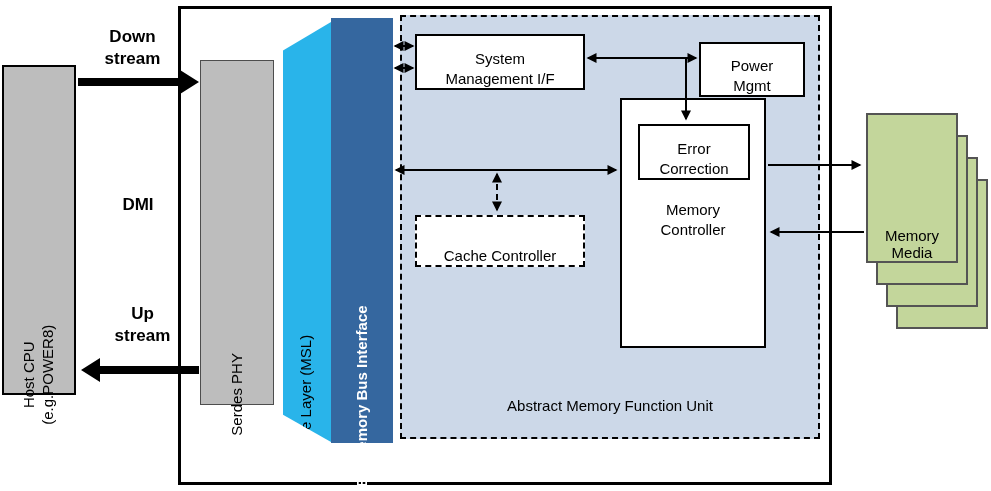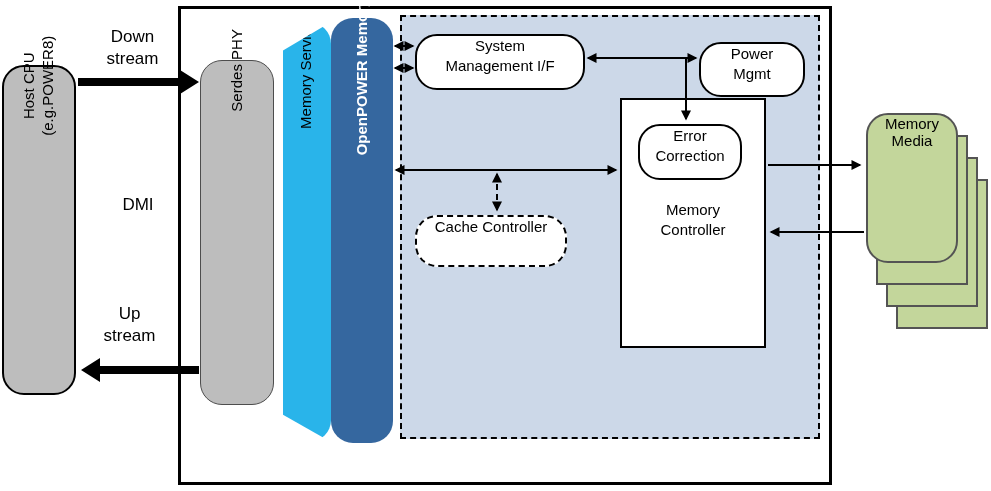--- a/index.html
+++ b/index.html
@@ -1,84 +1,85 @@
 <!DOCTYPE html>
 <html><head>
 <meta charset="utf-8">
 <style>
   html,body{margin:0;padding:0;background:#fff;}
   .canvas{position:relative;width:991px;height:491px;background:#fff;
           font-family:"Liberation Sans",sans-serif;color:#000;overflow:hidden;}
   .abs{position:absolute;box-sizing:border-box;}
-  .center{display:flex;align-items:flex-start;justify-content:center;text-align:center;border-radius:22px;}
+  .center{display:flex;align-items:flex-end;justify-content:center;text-align:center;}
   .pre{white-space:pre-line;}
   .vtext{transform:rotate(-90deg);white-space:nowrap;font-size:15px;line-height:1.25;}
   .vtext.pre{white-space:pre-line;text-align:center;}
   .solidbox{background:#fff;border:2px solid #000;font-size:15px;line-height:1.3;}
   .dashbox{background:#fff;border:2px dashed #000;font-size:15px;line-height:1.3;}
   .graybox{background:#bdbdbd;border:2px solid #000;}
-  .biglabel{font-weight:normal;font-size:17px;line-height:1.3;text-align:center;}
+  .biglabel{font-weight:bold;font-size:17px;line-height:1.3;text-align:center;}
   .caption{font-size:15px;text-align:center;}
   .media-card{position:absolute;width:92px;height:150px;box-sizing:border-box;
               background:#c3d69b;border:2px solid #545454;}
   .arrows{position:absolute;left:0;top:0;z-index:6;pointer-events:none;}
 </style>
 </head>
 <body>
 
 <div class="canvas">
 
   <div class="abs" style="left:178px;top:6px;width:654px;height:479px;border:3px solid #000;background:#fff;"></div>
 
   <div class="abs graybox center" style="left:2px;top:65px;width:74px;height:330px;">
     <span class="vtext pre">Host CPU
 (e.g.POWER8)</span>
   </div>
 
   <div class="abs biglabel pre" style="left:85px;top:26px;width:95px;">Down
 stream</div>
   <div class="abs biglabel" style="left:113px;top:194px;width:50px;">DMI</div>
-  <div class="abs biglabel pre" style="left:82px;top:303px;width:95px;">Up
+  <div class="abs biglabel pre" style="left:95px;top:303px;width:95px;">Up
 stream</div>
 
   <div class="abs center" style="left:200px;top:60px;width:74px;height:345px;background:#bdbdbd;border:1px solid #4d4d4d;">
     <span class="vtext">Serdes PHY</span>
   </div>
 
   <div class="abs center" style="left:283px;top:22px;width:48px;height:420px;background:#29b4ea;
               clip-path:polygon(0 6.8%,100% 0,100% 100%,0 93.5%);">
     <span class="vtext">Memory Service Layer (MSL)</span>
   </div>
 
   <div class="abs center" style="left:331px;top:18px;width:62px;height:425px;background:#35679f;">
     <span class="vtext" style="color:#fff;font-weight:bold;">OpenPOWER Memory Bus Interface</span>
   </div>
 
   <div class="abs" style="left:400px;top:15px;width:420px;height:424px;background:#ccd8e8;border:2px dashed #000;"></div>
+  <div class="abs caption" style="left:400px;top:397px;width:420px;">Abstract Memory Function Unit</div>
 
   <div class="abs solidbox center pre" style="left:415px;top:34px;width:170px;height:56px;">
     <span class="pre">System
 Management I/F</span>
   </div>
 
   <div class="abs solidbox center" style="left:699px;top:42px;width:106px;height:55px;">
     <span class="pre">Power
 Mgmt</span>
   </div>
 
   <div class="abs solidbox" style="left:620px;top:98px;width:146px;height:250px;">
-    <div class="abs solidbox center" style="left:16px;top:24px;width:104px;height:56px;">
+    <div class="abs solidbox center" style="left:16px;top:24px;width:112px;height:56px;">
       <span class="pre">Error
 Correction</span>
     </div>
     <div class="abs pre" style="left:0;top:100px;width:100%;text-align:center;">Memory
 Controller</div>
   </div>
 
-  <div class="abs dashbox center" style="left:415px;top:215px;width:152px;height:52px;">
+  <div class="abs dashbox center" style="left:415px;top:215px;width:170px;height:52px;">
     <span>Cache Controller</span>
   </div>
 
 
   <div class="abs" style="left:866px;top:113px;width:124px;height:220px;">
     <div class="media-card" style="left:30px;top:66px;"></div>
     <div class="media-card" style="left:20px;top:44px;"></div>
     <div class="media-card" style="left:10px;top:22px;"></div>
     <div class="media-card center" style="left:0;top:0;font-size:15px;">
       <span class="pre">Memory

